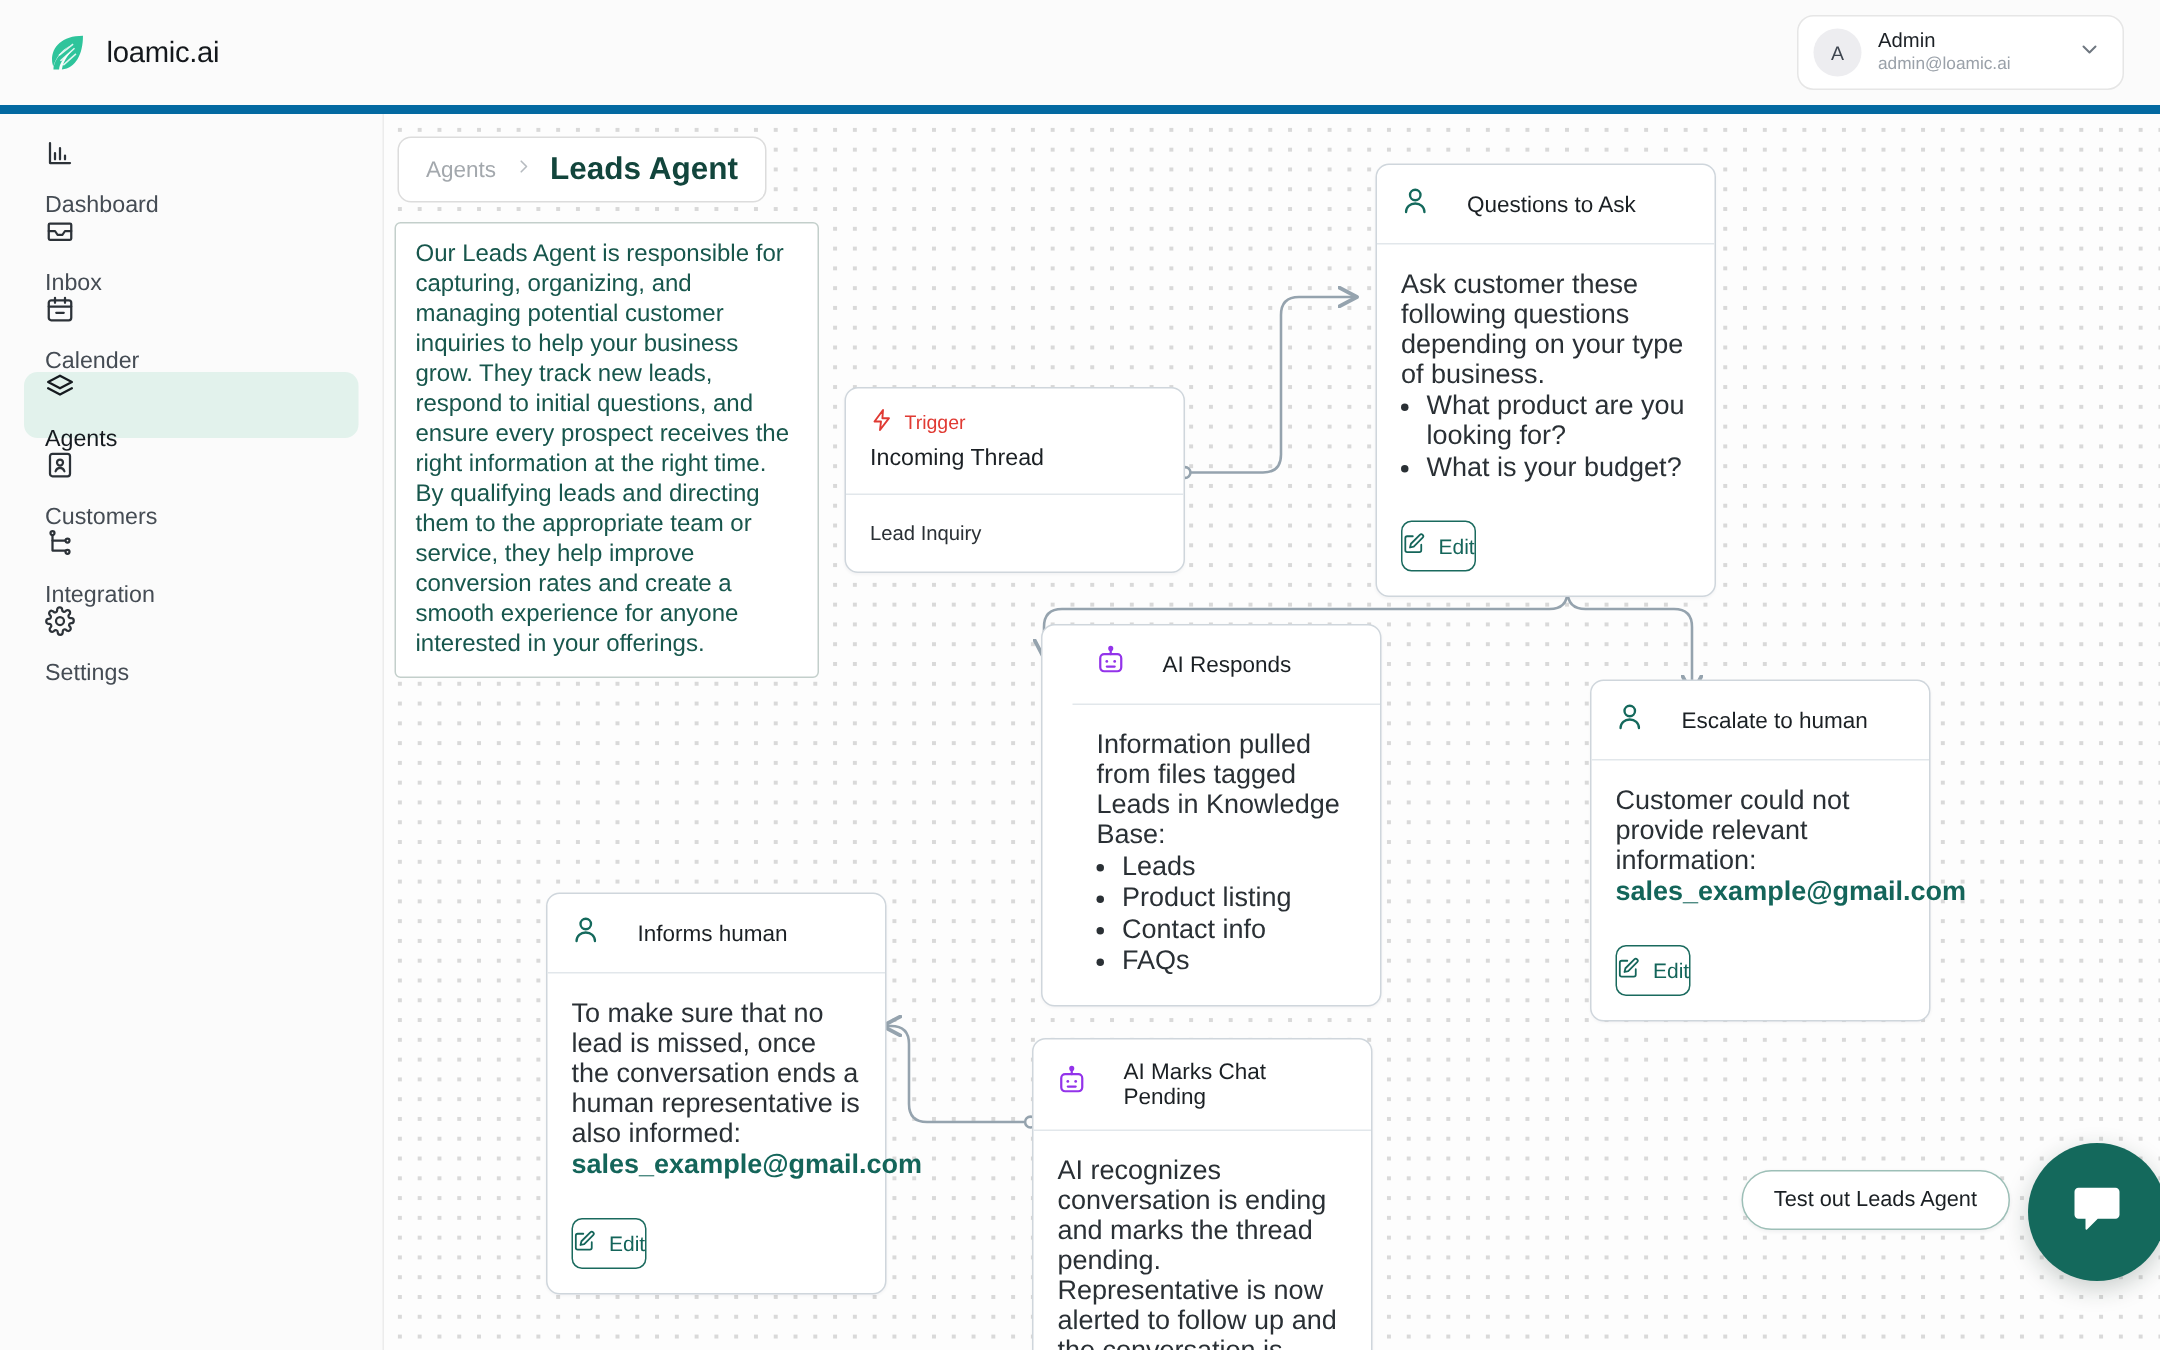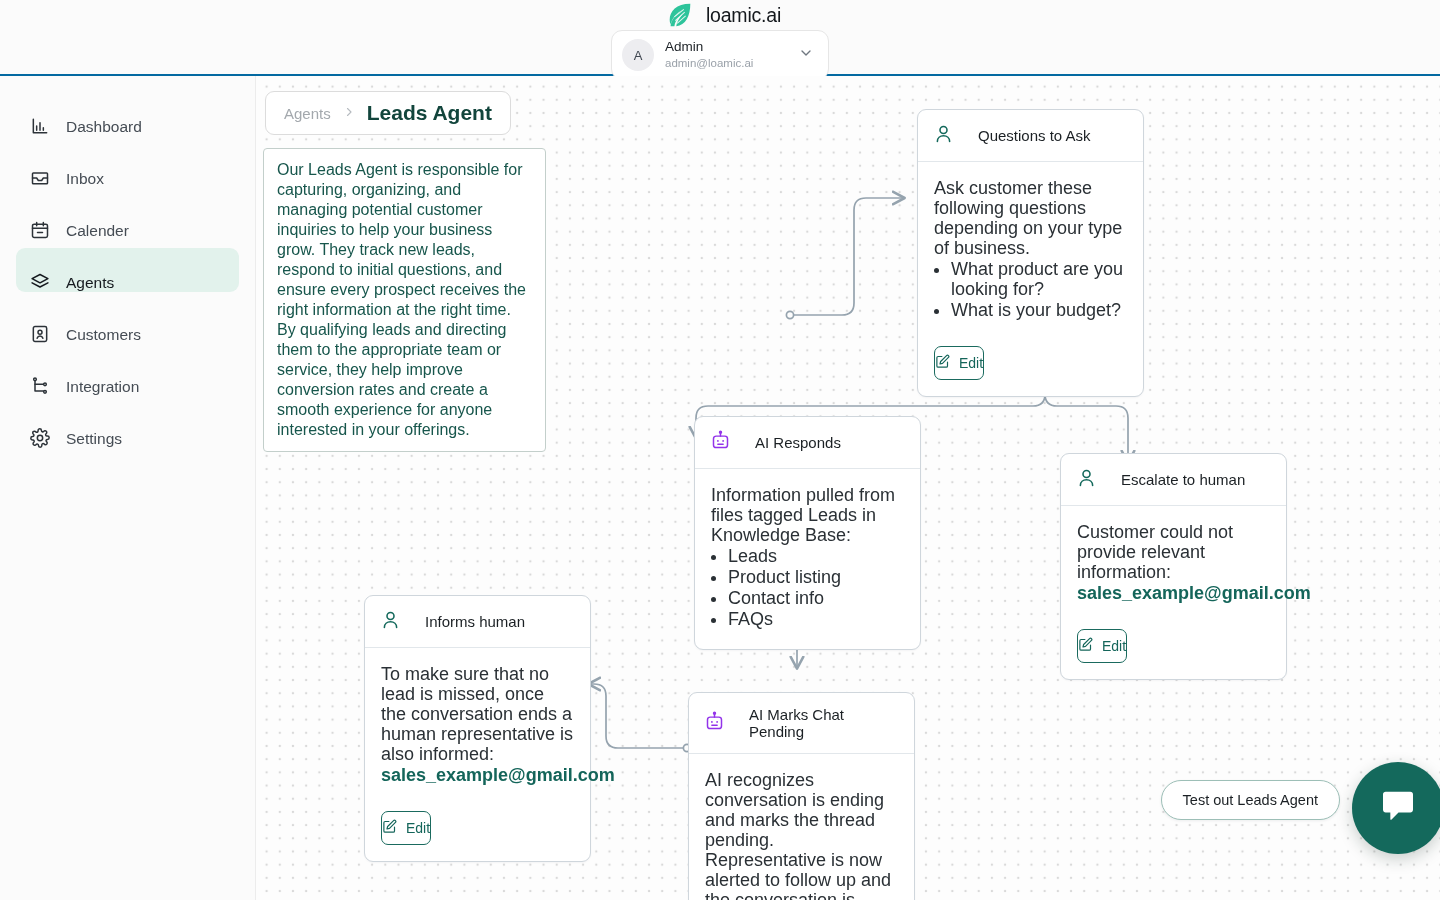--- a/index.html
+++ b/index.html
@@ -5,24 +5,23 @@
   * { box-sizing: border-box; margin: 0; padding: 0; }
   html, body {
     width: 1440px; height: 900px;
     font-family: "Liberation Sans", sans-serif;
     background: #ffffff; overflow: hidden;
   }
 
   
   .topbar {
     position: absolute; top: 0; left: 0; width: 1440px; height: 76px;
-    background: #fbfbfb; border-bottom: 2px solid #0369a1;
+    background: #fbfbfb; border-bottom: 6px solid #0369a1;
     display: flex; align-items: center; justify-content: space-between;
     padding: 0 24px;
-    flex-direction: column;
   }
   .brand { display: flex; align-items: center; gap: 11px; padding-left: 6px; }
   .brand-logo { width: 30px; height: 30px; display: block; }
   .brand-name { font-size: 19.5px; color: #14181c; letter-spacing: -0.2px; }
 
   .user-chip {
     display: flex; align-items: center; gap: 11px;
     border: 1px solid #e6e6e6; border-radius: 11px;
     background: #fff; padding: 8px 14px 8px 10px; min-width: 218px;
   }
@@ -36,23 +35,23 @@
   .user-email { font-size: 11.5px; color: #9aa1a9; }
   .chev { width: 16px; height: 16px; color: #6f7780; }
 
   
   .sidebar {
     position: absolute; top: 76px; left: 0; width: 256px; height: 824px;
     background: #fbfbfb; border-right: 1px solid #ececec;
     padding: 16px 16px 0 16px;
   }
   .nav-item {
-    display: flex; align-items: flex-end; gap: 16px;
+    display: flex; align-items: flex-start; gap: 16px;
     height: 44px; padding: 0 14px; border-radius: 9px; margin-bottom: 8px;
-    color: #454c54; font-size: 15.5px; cursor: pointer;
+    color: #454c54; font-size: 15.5px; cursor: pointer; flex-direction: column;
   }
   .nav-item .ico { width: 20px; height: 20px; flex: 0 0 20px; color: #2c3238; }
   .nav-item.active { background: #e2f2ec; color: #151a1f; }
   .nav-item.active .ico { color: #151a1f; }
 
   
   .canvas {
     position: absolute; top: 76px; left: 256px; width: 1184px; height: 824px;
     background-color: #fdfdfd;
     background-image: radial-gradient(#d9d9d9 1.4px, transparent 1.5px);
@@ -267,20 +266,34 @@
     <span>
       <svg class="bc-sep" viewBox="0 0 24 24" fill="none" stroke="currentColor" stroke-width="2.2" stroke-linecap="round" stroke-linejoin="round">
           <polyline points="9 5 16 12 9 19"></polyline>
         </svg>
     </span>
     <span class="bc-leaf">Leads Agent</span>
   </div>
 
   <div class="desc">Our Leads Agent is responsible for capturing, organizing, and managing potential customer inquiries to help your business grow. They track new leads, respond to initial questions, and ensure every prospect receives the right information at the right time. By qualifying leads and directing them to the appropriate team or service, they help improve conversion rates and create a smooth experience for anyone interested in your offerings.</div>
 
+  <div class="node" id="node-trigger" style="left:307px; top:182px; width:227px;">
+    <div class="node-head">
+      <span class="trig-tag">
+        <span>
+          <svg class="hico" viewBox="0 0 24 24" fill="none" stroke="#e03a33" stroke-width="1.9" stroke-linecap="round" stroke-linejoin="round">
+              <path d="M13 2 4.5 13.5H11l-1 8.5 9-11.8h-6.6L13 2z"></path>
+            </svg>
+        </span>
+        <span>Trigger</span>
+      </span>
+      <span class="trig-name">Incoming Thread</span>
+    </div>
+    <div class="trig-sub">Lead Inquiry</div>
+  </div>
 
   <div class="node" style="left:661px; top:33px; width:227px;">
     <div class="node-head">
       <span>
         <svg class="hico" viewBox="0 0 24 24" fill="none" stroke="#14695c" stroke-width="1.8" stroke-linecap="round" stroke-linejoin="round">
             <circle cx="12" cy="8" r="4"></circle>
             <path d="M5 21c0-4 3.1-6.5 7-6.5s7 2.5 7 6.5"></path>
           </svg>
       </span>
       <span class="node-title">Questions to Ask</span>
@@ -296,21 +309,21 @@
       <span>
         <svg class="eico" viewBox="0 0 24 24" fill="none" stroke="currentColor" stroke-width="1.9" stroke-linecap="round" stroke-linejoin="round">
             <path d="M11 4H5a2 2 0 0 0-2 2v13a2 2 0 0 0 2 2h13a2 2 0 0 0 2-2v-6"></path>
             <path d="M18.5 2.5a2.1 2.1 0 0 1 3 3L12 15l-4 1 1-4 9.5-9.5z"></path>
           </svg>
       </span>
       <span>Edit</span>
     </button>
   </div>
 
-  <div class="node" style="left:438px; top:340px; width:227px;">
+  <div class="node" style="left:438px; top:340px; width:227px;padding-left:20px;">
     <div class="node-head">
       <span>
         <svg class="hico" viewBox="0 0 24 24" fill="none" stroke="#9333ea" stroke-width="1.7" stroke-linecap="round" stroke-linejoin="round">
             <rect x="4" y="7" width="16" height="13" rx="3"></rect>
             <path d="M12 3v4"></path>
             <circle cx="12" cy="2.6" r="1.1"></circle>
             <circle cx="9" cy="12.5" r="1.05" fill="#9333ea" stroke="none"></circle>
             <circle cx="15" cy="12.5" r="1.05" fill="#9333ea" stroke="none"></circle>
             <path d="M9 16.4h6"></path>
           </svg>

